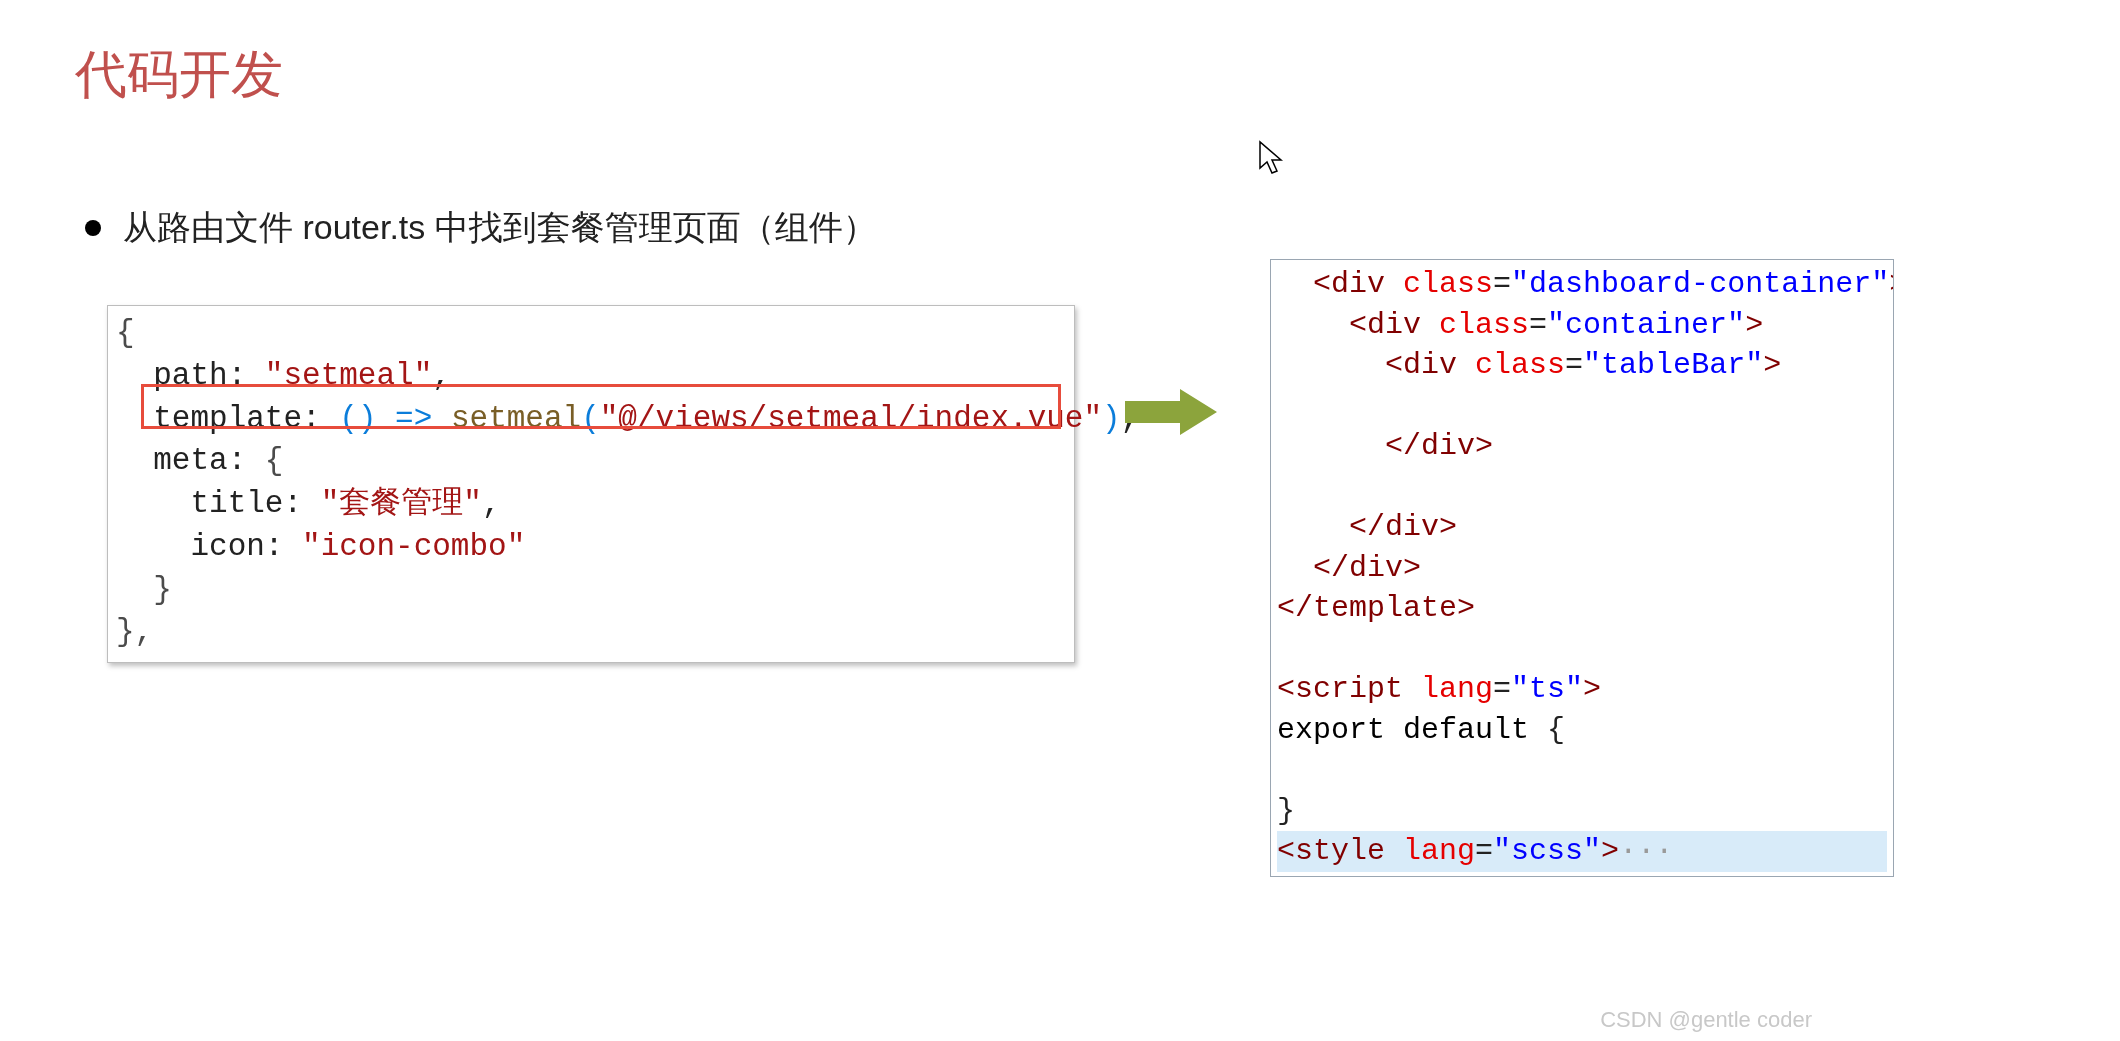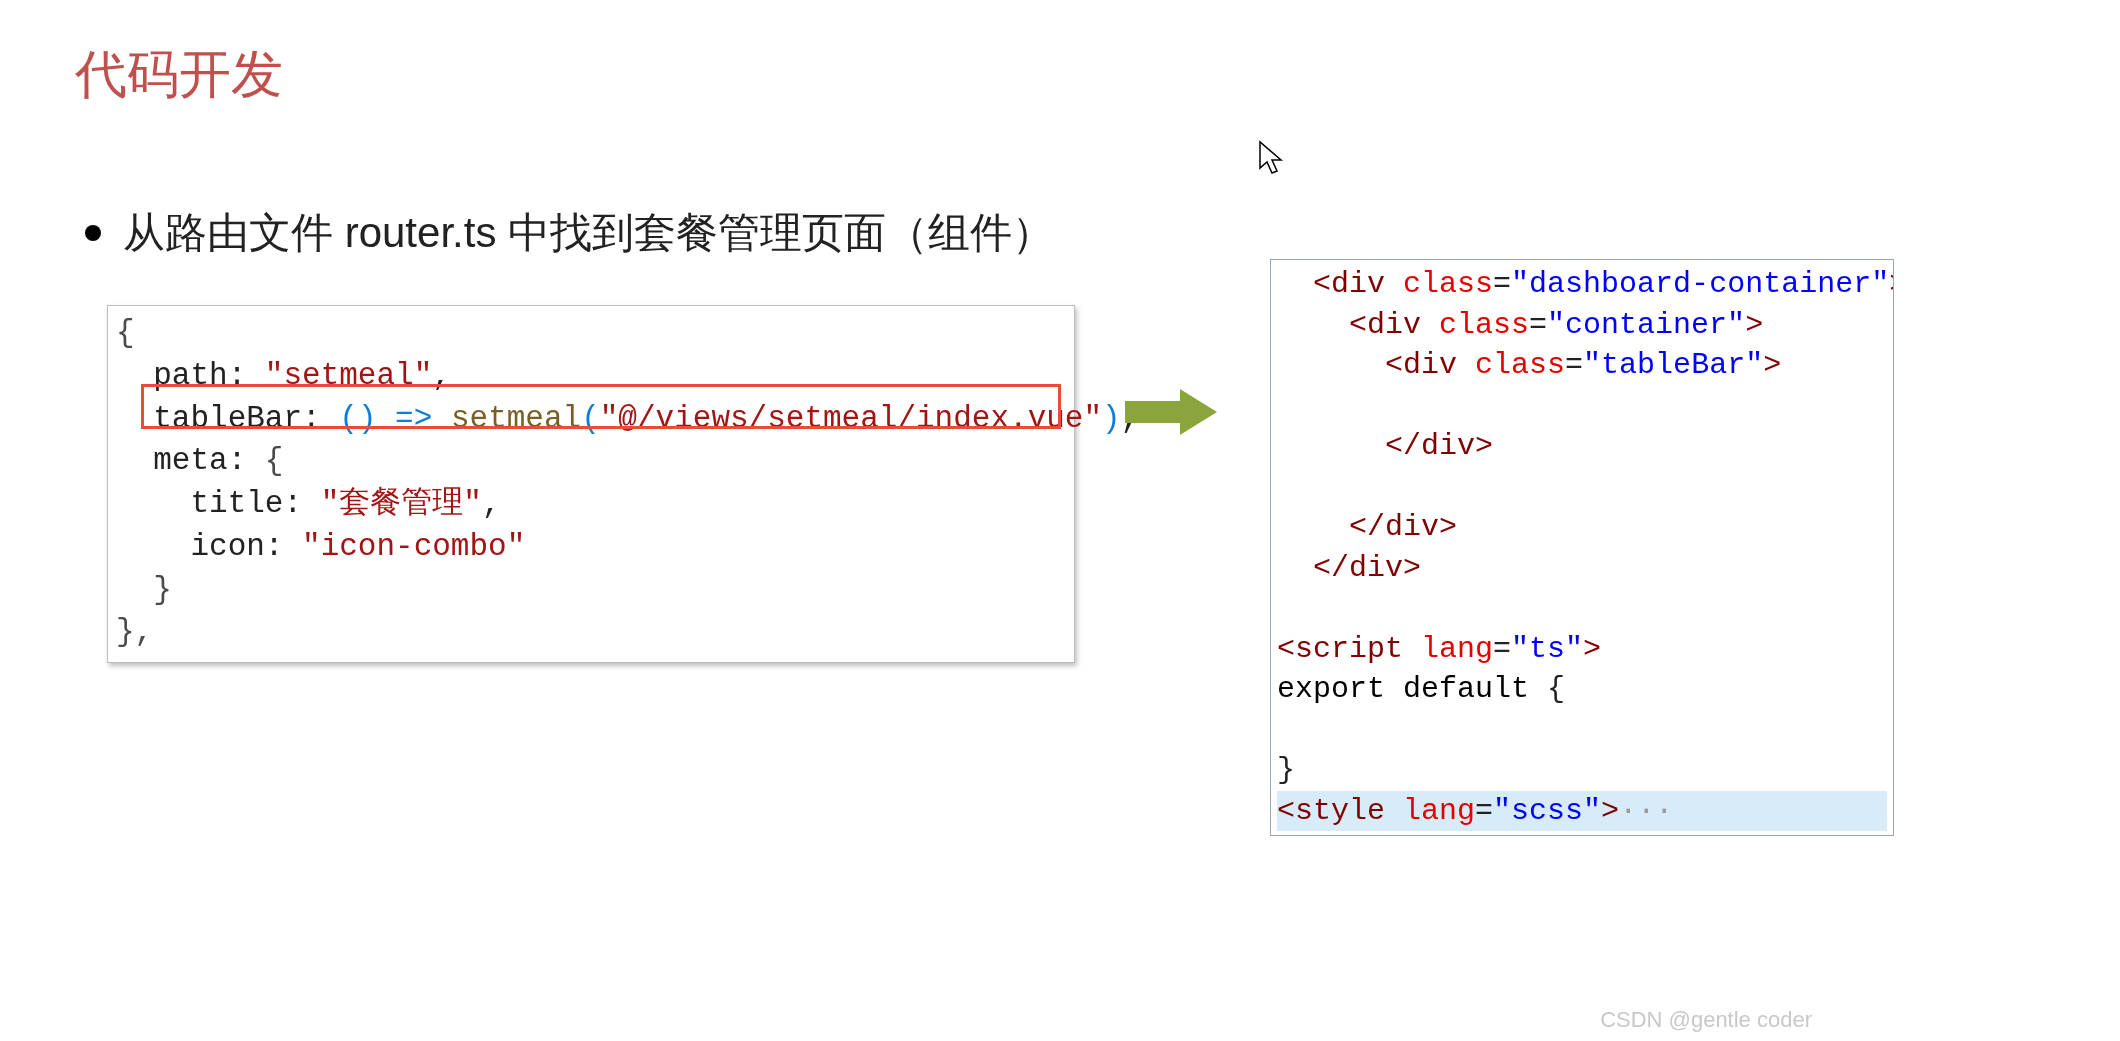--- a/index.html
+++ b/index.html
@@ -24,21 +24,21 @@
     font-size: 52px;
     color: #c0504d;
     font-weight: 400;
   }
   .bullet-row {
     position: absolute;
     left: 85px;
     top: 205px;
     display: flex;
     align-items: center;
-    font-size: 42px;
+    font-size: 34px;
     color: #222;
   }
   .bullet-dot {
     width: 16px;
     height: 16px;
     border-radius: 50%;
     background: #000;
     margin-right: 22px;
     flex-shrink: 0;
   }
@@ -117,21 +117,21 @@
 
   <div class="bullet-row">
     <div class="bullet-dot"></div>
     <span>从路由文件 router.ts 中找到套餐管理页面（组件）</span>
   </div>
 
   <div class="left-code">
     <div><span class="c-brace">{</span></div>
     <div>&nbsp;&nbsp;<span class="c-default">path:</span>&nbsp;<span class="c-str">"setmeal"</span><span class="c-default">,</span></div>
     <div style="position:relative;">
-      &nbsp;&nbsp;<span class="c-default">tableBar:</span>&nbsp;<span class="c-paren">(</span><span class="c-paren">)</span>&nbsp;<span class="c-paren">=&gt;</span>&nbsp;<span class="c-import">setmeal</span><span class="c-paren">(</span><span class="c-str">"@/views/setmeal/index.vue"</span><span class="c-paren">)</span><span class="c-default">,</span>
+      &nbsp;&nbsp;<span class="c-default">template:</span>&nbsp;<span class="c-paren">(</span><span class="c-paren">)</span>&nbsp;<span class="c-paren">=&gt;</span>&nbsp;<span class="c-import">setmeal</span><span class="c-paren">(</span><span class="c-str">"@/views/setmeal/index.vue"</span><span class="c-paren">)</span><span class="c-default">,</span>
     </div>
     <div>&nbsp;&nbsp;<span class="c-default">meta:</span>&nbsp;<span class="c-brace">{</span></div>
     <div>&nbsp;&nbsp;&nbsp;&nbsp;<span class="c-default">title:</span>&nbsp;<span class="c-str">"套餐管理"</span><span class="c-default">,</span></div>
     <div>&nbsp;&nbsp;&nbsp;&nbsp;<span class="c-default">icon:</span>&nbsp;<span class="c-str">"icon-combo"</span></div>
     <div>&nbsp;&nbsp;<span class="c-brace">}</span></div>
     <div><span class="c-brace">},</span></div>
 
     <div class="highlight-box" style="left:33px; top:78px; width:920px; height:45px;"></div>
   </div>
 
@@ -141,20 +141,21 @@
 
   <div class="right-code">
     <div>&nbsp;&nbsp;<span class="c-tag">&lt;</span><span class="c-tag">div</span>&nbsp;<span class="c-attrn">class</span><span class="c-default">=</span><span class="c-attrv">"dashboard-container"</span><span class="c-tag">&gt;</span></div>
     <div>&nbsp;&nbsp;&nbsp;&nbsp;<span class="c-tag">&lt;</span><span class="c-tag">div</span>&nbsp;<span class="c-attrn">class</span><span class="c-default">=</span><span class="c-attrv">"container"</span><span class="c-tag">&gt;</span></div>
     <div>&nbsp;&nbsp;&nbsp;&nbsp;&nbsp;&nbsp;<span class="c-tag">&lt;</span><span class="c-tag">div</span>&nbsp;<span class="c-attrn">class</span><span class="c-default">=</span><span class="c-attrv">"tableBar"</span><span class="c-tag">&gt;</span></div>
     <div>&nbsp;</div>
     <div>&nbsp;&nbsp;&nbsp;&nbsp;&nbsp;&nbsp;<span class="c-tag">&lt;/</span><span class="c-tag">div</span><span class="c-tag">&gt;</span></div>
     <div>&nbsp;</div>
     <div>&nbsp;&nbsp;&nbsp;&nbsp;<span class="c-tag">&lt;/</span><span class="c-tag">div</span><span class="c-tag">&gt;</span></div>
     <div>&nbsp;&nbsp;<span class="c-tag">&lt;/</span><span class="c-tag">div</span><span class="c-tag">&gt;</span></div>
+    <div><span class="c-tag">&lt;/</span><span class="c-tag">template</span><span class="c-tag">&gt;</span></div>
     <div>&nbsp;</div>
     <div><span class="c-tag">&lt;</span><span class="c-tag">script</span>&nbsp;<span class="c-attrn">lang</span><span class="c-default">=</span><span class="c-attrv">"ts"</span><span class="c-tag">&gt;</span></div>
     <div><span class="c-kw2">export default</span>&nbsp;<span class="c-default">{</span></div>
     <div>&nbsp;</div>
     <div><span class="c-default">}</span></div>
     <div class="hl-bg"><span class="c-tag">&lt;</span><span class="c-tag">style</span>&nbsp;<span class="c-attrn">lang</span><span class="c-default">=</span><span class="c-attrv">"scss"</span><span class="c-tag">&gt;</span><span class="c-gray">···</span></div>
     
   </div>
 
   <svg class="cursor-icon" width="26" height="36">

